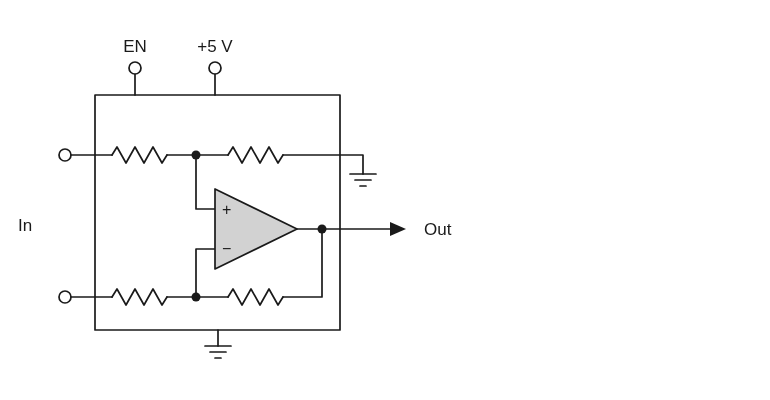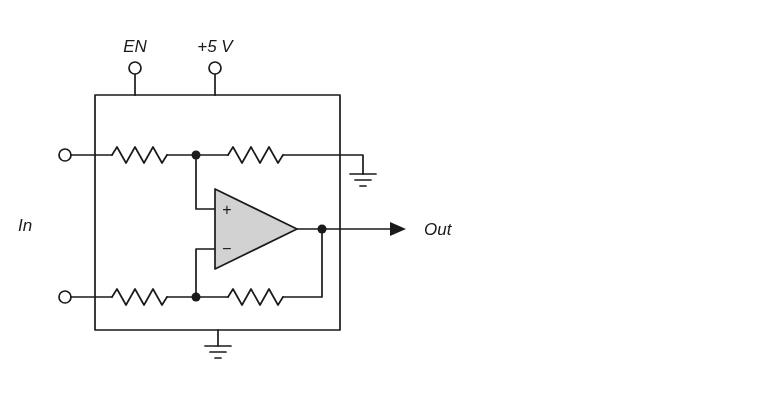--- a/index.html
+++ b/index.html
@@ -8,21 +8,20 @@
     background: #ffffff;
     width: 770px;
     height: 400px;
     overflow: hidden;
   }
   .canvas {
     position: relative;
     width: 770px;
     height: 400px;
     background: #ffffff;
-    font-style: italic;
   }
   svg { display: block; }
   .wires line,
   .wires polyline,
   .wires rect {
     stroke: #1a1a1a;
     stroke-width: 1.7;
     fill: none;
     stroke-linecap: round;
     stroke-linejoin: round;

